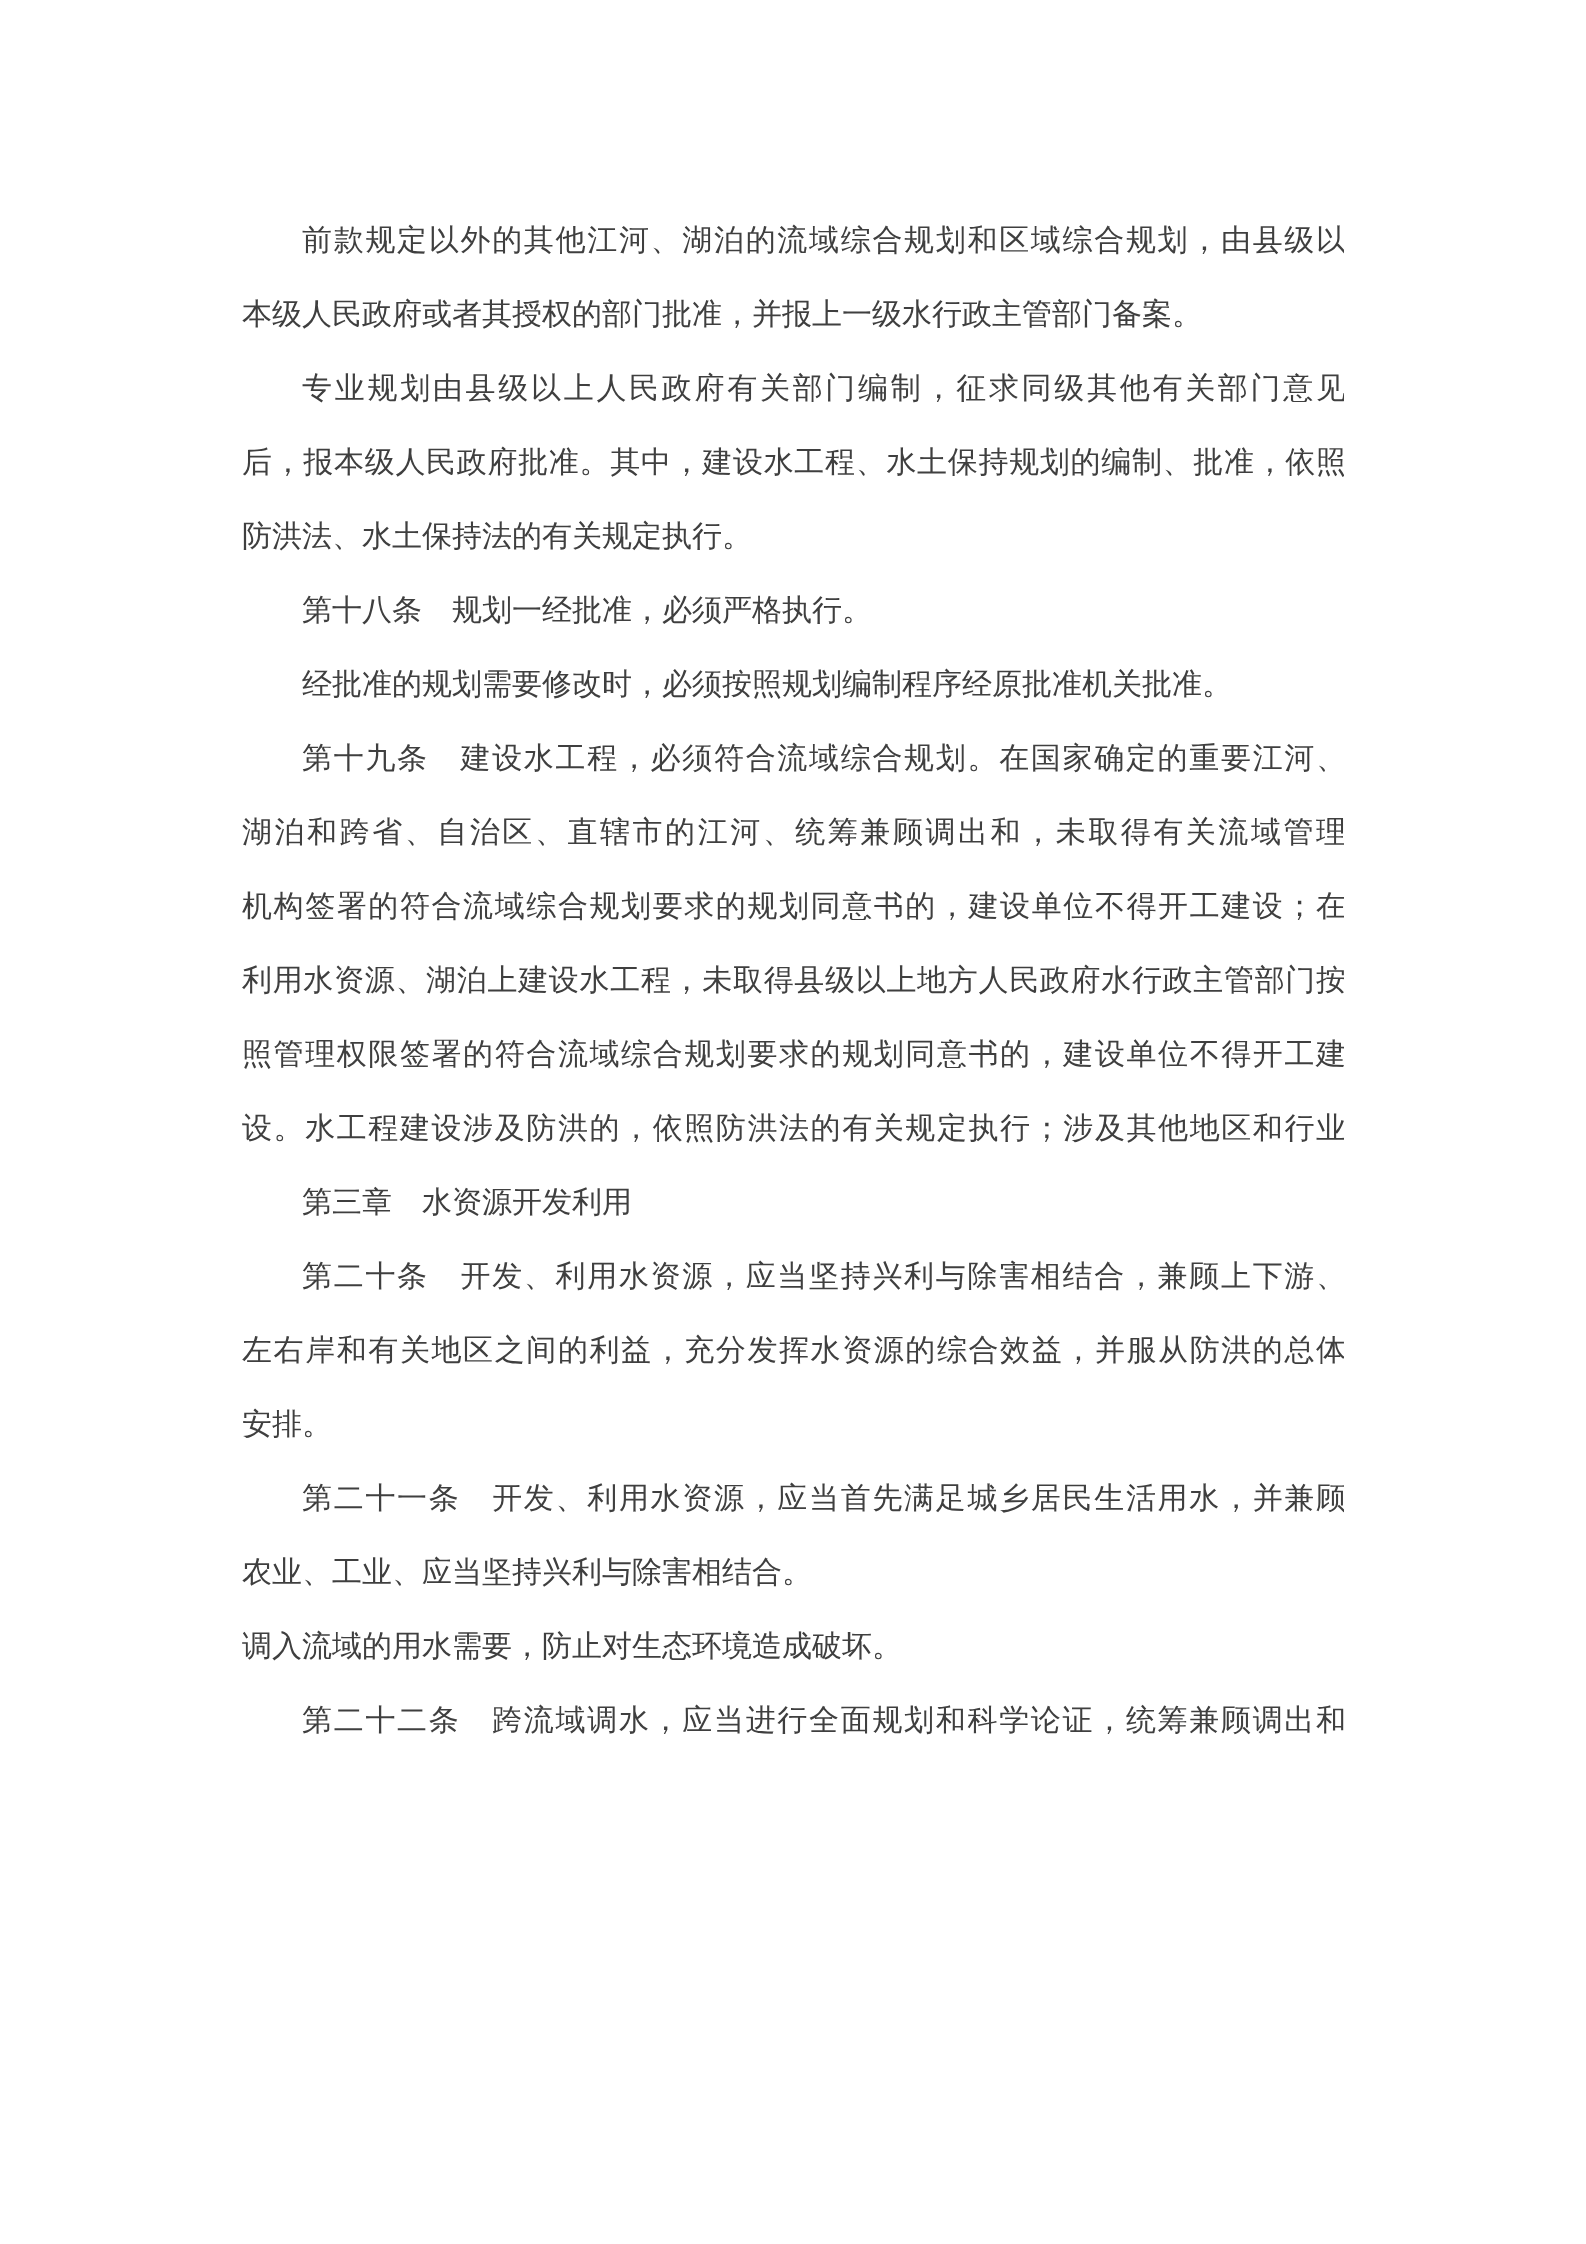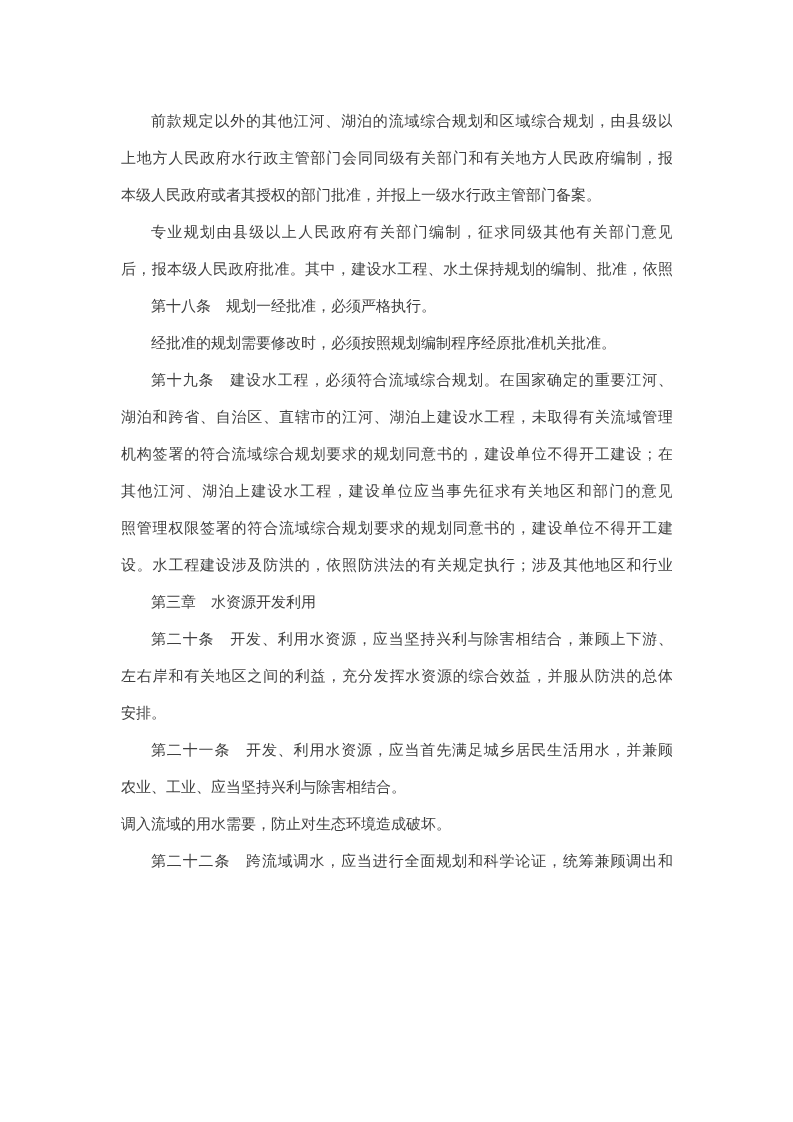--- a/index.html
+++ b/index.html
@@ -45,38 +45,38 @@
     text-justify: inter-character;
   }
 </style>
 </head>
 <body>
 
 <div class="page">
   <div class="text-block" id="doc" style="color: rgb(63, 63, 63);">
       <div class="para">
         <div class="line indent fill">前款规定以外的其他江河、湖泊的流域综合规划和区域综合规划，由县级以</div>
-        <div class="line fill">上地方人民政府水行政主管部门会同同级有关部门和有关地方人民政府编制，报</div>
         <div class="line">本级人民政府或者其授权的部门批准，并报上一级水行政主管部门备案。</div>
       </div>
       <div class="para">
         <div class="line indent fill">专业规划由县级以上人民政府有关部门编制，征求同级其他有关部门意见</div>
         <div class="line fill">后，报本级人民政府批准。其中，建设水工程、水土保持规划的编制、批准，依照</div>
+        <div class="line">防洪法、水土保持法的有关规定执行。</div>
       </div>
       <div class="para">
         <div class="line indent">第十八条　规划一经批准，必须严格执行。</div>
       </div>
       <div class="para">
         <div class="line indent">经批准的规划需要修改时，必须按照规划编制程序经原批准机关批准。</div>
       </div>
       <div class="para">
         <div class="line indent fill">第十九条　建设水工程，必须符合流域综合规划。在国家确定的重要江河、</div>
-        <div class="line fill">湖泊和跨省、自治区、直辖市的江河、湖泊上建设水工程，未取得有关流域管理</div>
+        <div class="line fill">湖泊和跨省、自治区、直辖市的江河、统筹兼顾调出和，未取得有关流域管理</div>
         <div class="line fill">机构签署的符合流域综合规划要求的规划同意书的，建设单位不得开工建设；在</div>
-        <div class="line fill">其他江河、湖泊上建设水工程，建设单位应当事先征求有关地区和部门的意见</div>
+        <div class="line fill">利用水资源、湖泊上建设水工程，未取得县级以上地方人民政府水行政主管部门按</div>
         <div class="line fill">照管理权限签署的符合流域综合规划要求的规划同意书的，建设单位不得开工建</div>
         <div class="line fill">设。水工程建设涉及防洪的，依照防洪法的有关规定执行；涉及其他地区和行业</div>
       </div>
       <div class="para">
         <div class="line indent">第三章　水资源开发利用</div>
       </div>
       <div class="para">
         <div class="line indent fill">第二十条　开发、利用水资源，应当坚持兴利与除害相结合，兼顾上下游、</div>
         <div class="line fill">左右岸和有关地区之间的利益，充分发挥水资源的综合效益，并服从防洪的总体</div>
         <div class="line">安排。</div>

